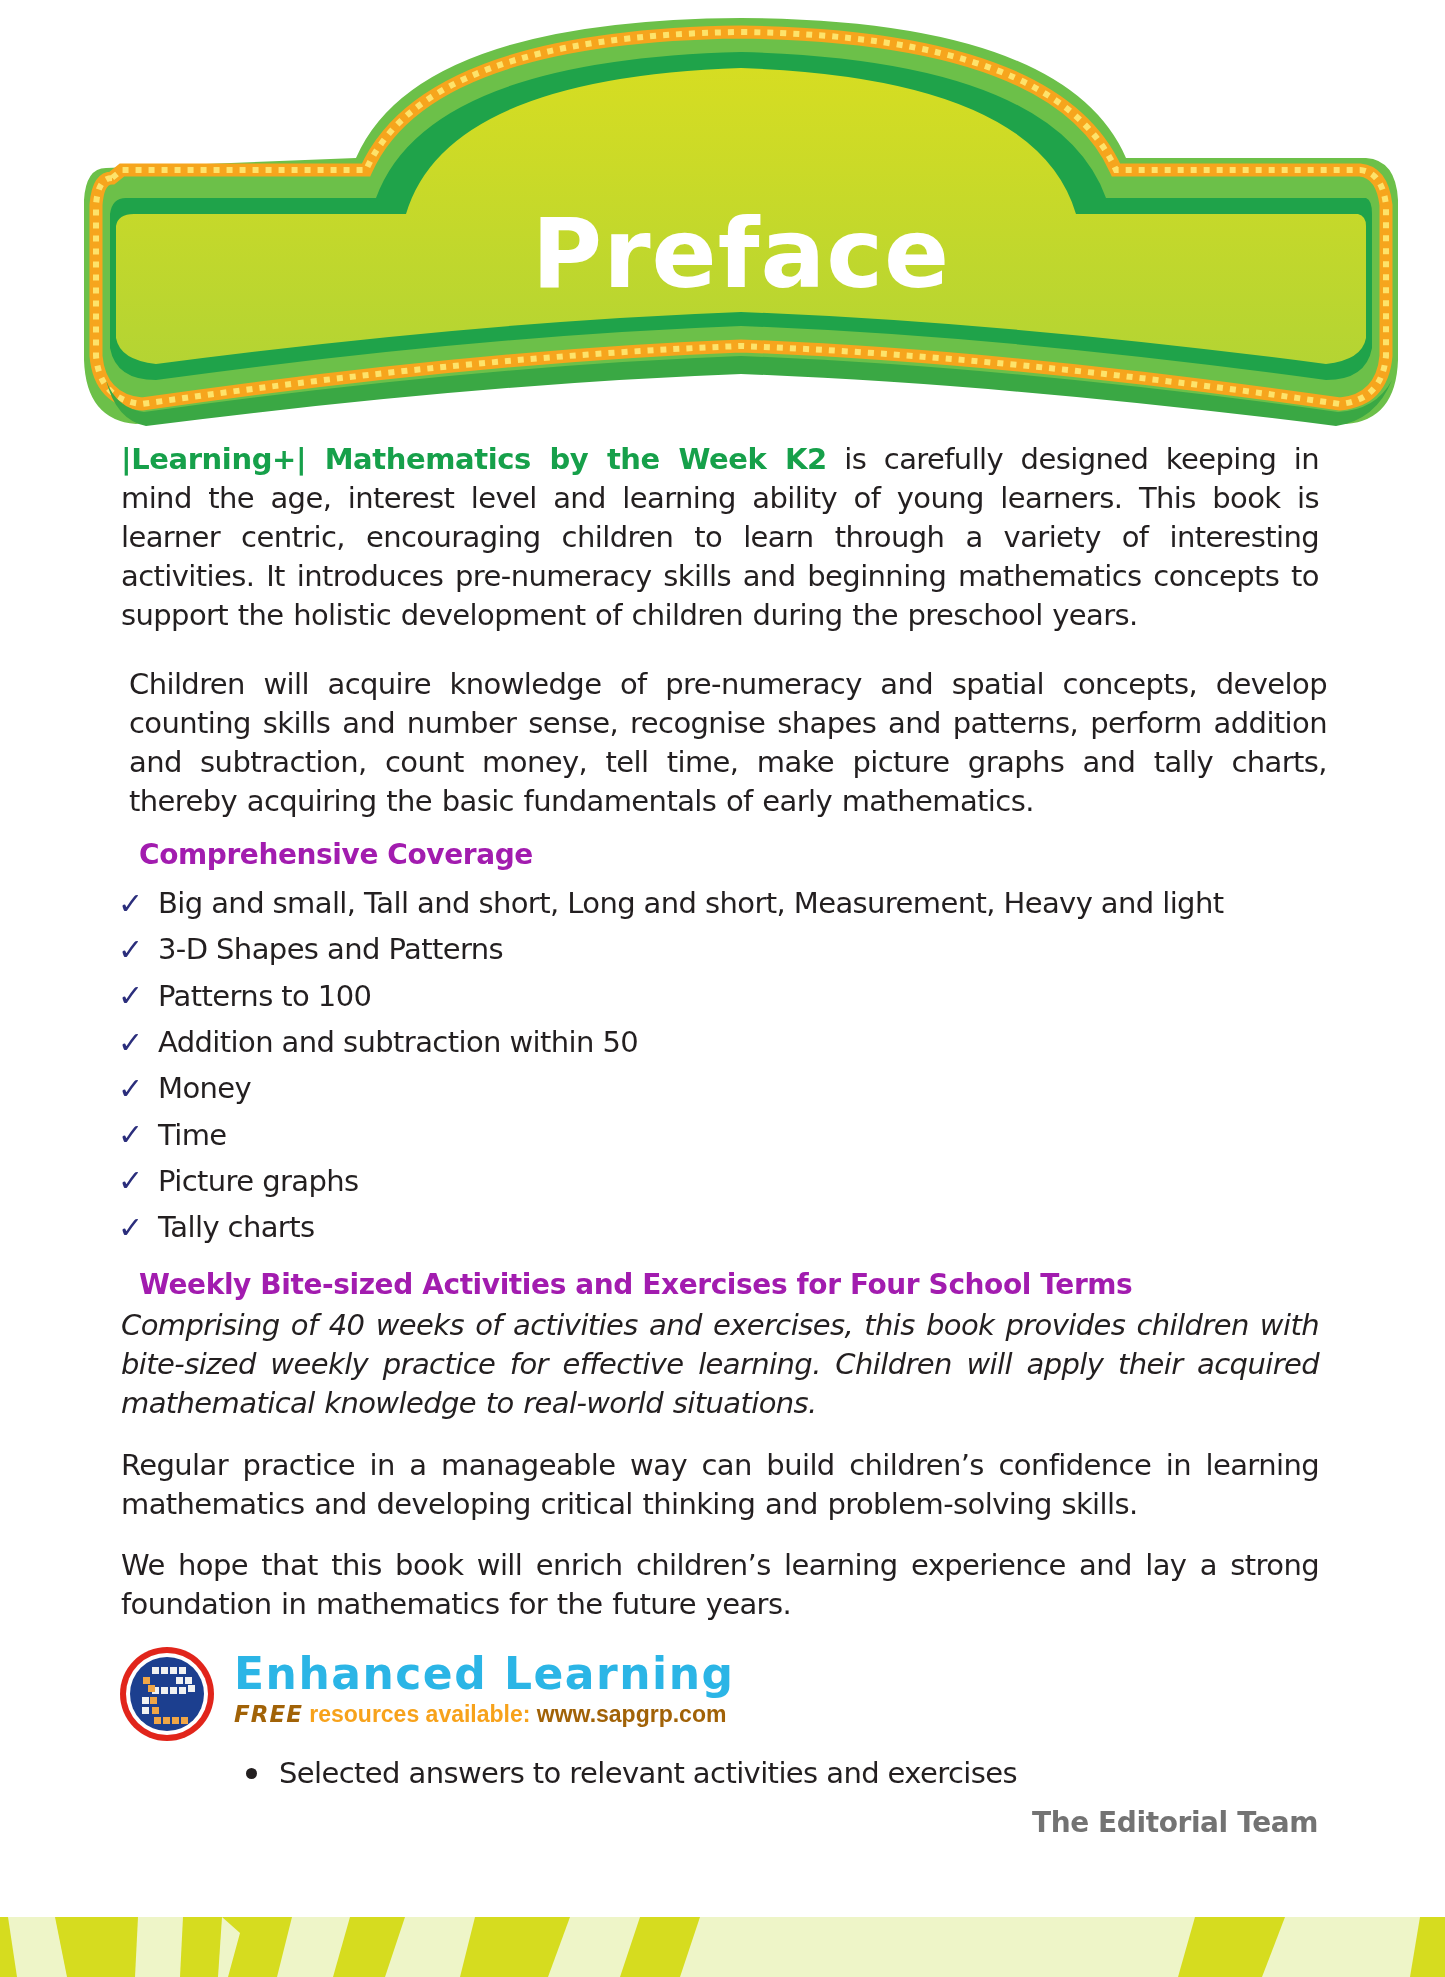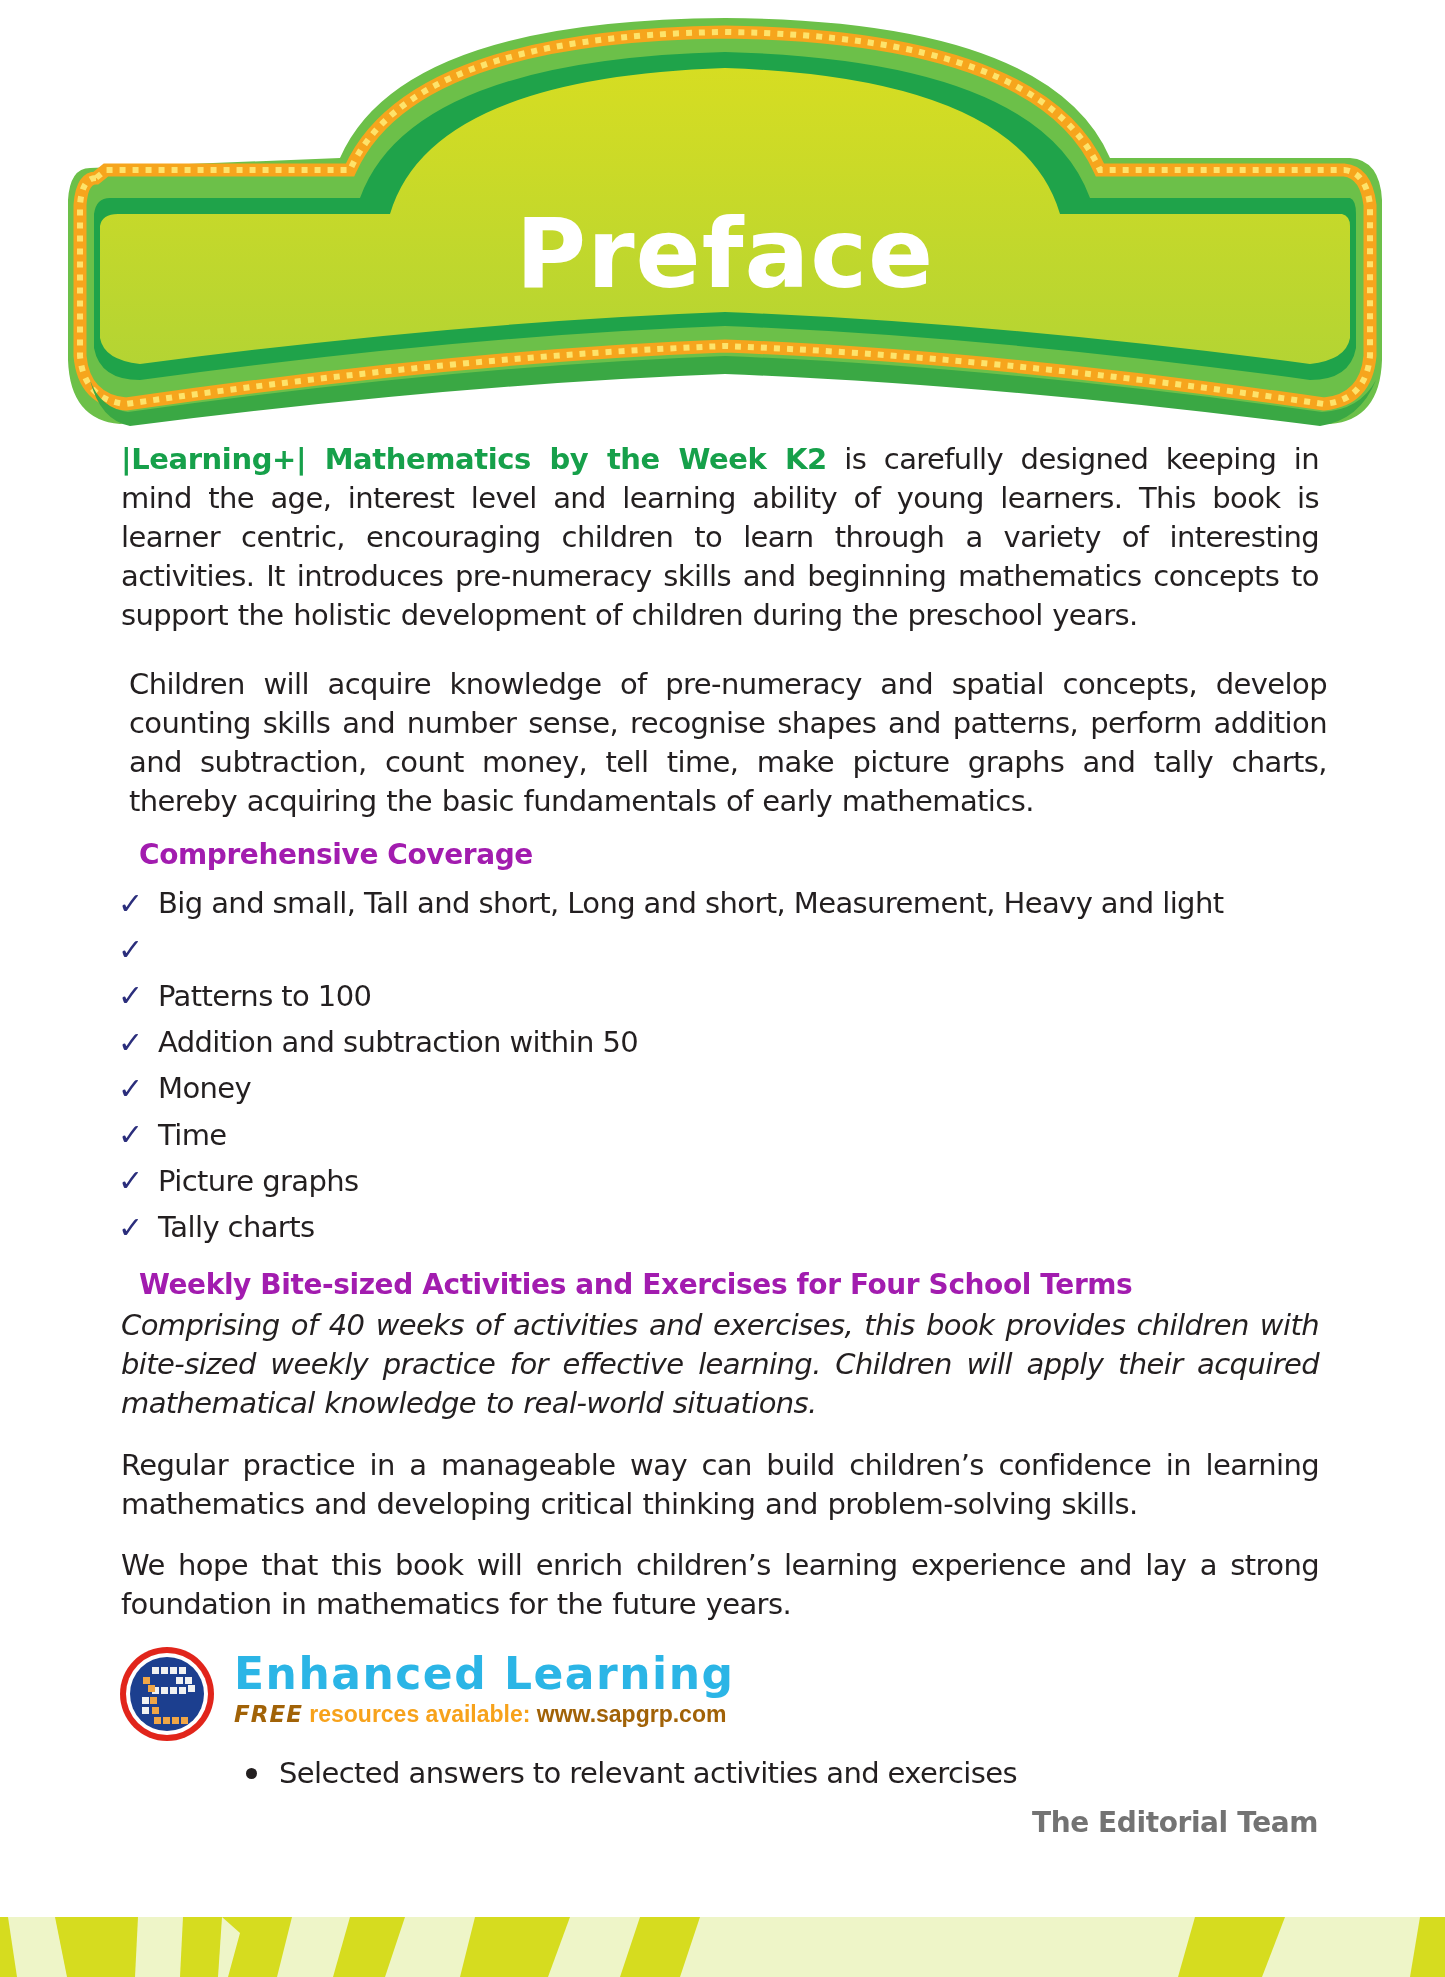--- a/index.html
+++ b/index.html
@@ -1,20 +1,20 @@
 <!DOCTYPE html>
 <html><head>
 <meta charset="utf-8">
 <style>
   html, body { margin: 0; padding: 0; background: #ffffff; }
   body { width: 1445px; height: 1977px; position: relative; overflow: hidden;
          font-family: "DejaVu Sans", sans-serif; color: #231f20; }
 
   
-  #banner { position: absolute; left: 60px; top: 0; width: 1330px; height: 440px; }
+  #banner { position: absolute; left: 76px; top: 0; width: 1330px; height: 440px; }
   #banner svg { display: block; }
   #banner-title { position: absolute; left: 0; width: 100%; top: 206px; text-align: center;
                   font-family: "DejaVu Sans", sans-serif; font-weight: bold; font-size: 96px;
                   color: #ffffff; letter-spacing: 1px; line-height: 1; }
 
   
   .para { position: absolute; left: 121px; width: 1198px; font-size: 29px; line-height: 39px;
           text-align: justify; font-family: "DejaVu Sans", sans-serif; font-weight: normal;
           color: #231f20; letter-spacing: -0.6px; word-spacing: 1px; }
   .para .lead { color: #16a04a; font-weight: bold; letter-spacing: -0.4px; }
@@ -85,20 +85,21 @@
 
 <div class="heading" style="top:838px;">Comprehensive Coverage</div>
 
 <ul id="coverage-list">
   <li>
       <span class="check">✓</span>
       <span>Big and small, Tall and short, Long and short, Measurement, Heavy and light</span>
     </li>
   <li>
       <span class="check">✓</span>
+      <span>3-D Shapes and Patterns</span>
     </li>
   <li>
       <span class="check">✓</span>
       <span>Patterns to 100</span>
     </li>
   <li>
       <span class="check">✓</span>
       <span>Addition and subtraction within 50</span>
     </li>
   <li>

